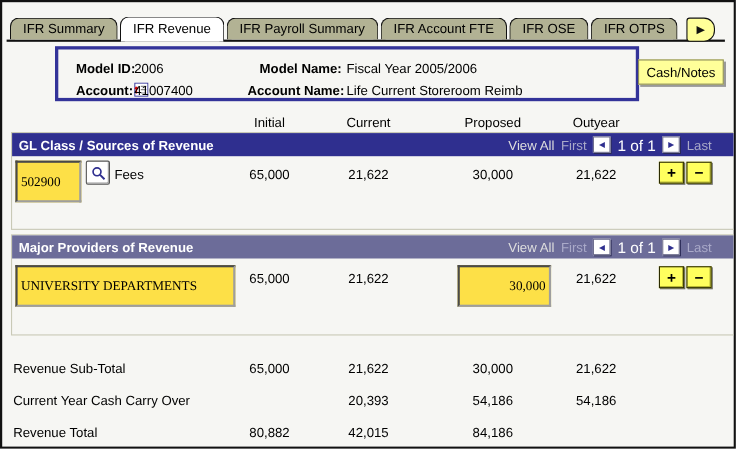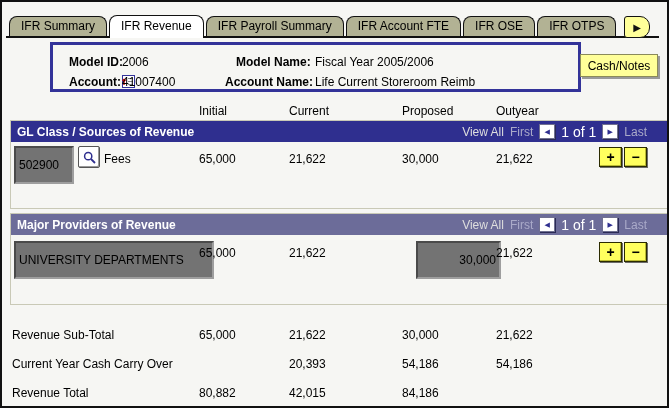--- a/index.html
+++ b/index.html
@@ -29,41 +29,41 @@
   .hdr span{position:absolute;white-space:nowrap;}
   .lbl{font-weight:bold;}
   .acct{display:flex;align-items:center;gap:2px;}
   .ybtn{
     position:absolute;background:var(--button-yellow,#ff9);border:1px solid #8a8a5a;
     box-shadow:2px 2px 0 #9a9a9a;font-family:"Liberation Sans",sans-serif;font-size:12px;
     color:#000;padding:0;cursor:pointer;
   }
   .cash{left:527px;top:9px;width:78px;height:23px;}
   
-  .colh,.num{position:absolute;width:92px;text-align:left;white-space:nowrap;}
+  .colh,.num{position:absolute;width:92px;text-align:center;white-space:nowrap;}
   .c1{left:197px;} .c2{left:287px;} .c3{left:400px;} .c4{left:494px;}
   .colh{top:102px;}
   
   .section{position:absolute;left:8px;width:658px;box-sizing:border-box;border:1px solid #c9c9b6;}
   .bar{height:21px;display:flex;align-items:center;padding:0 20px 0 6px;box-sizing:border-box;}
   .bar.gl{background:var(--gl-bar,#2f2f8f);}
   .bar.prov{background:var(--providers-bar,#6c6c99);}
   .bar-title{color:#fff;font-weight:bold;white-space:nowrap;}
   .bar-nav{margin-left:auto;display:flex;align-items:center;gap:6px;}
   .viewall{color:#dedede;cursor:pointer;}
   .navtxt{color:#aaaac9;}
   .pagetxt{color:#fff;font-size:14px;}
   .nav-btn{
     width:14px;height:13px;background:#fff;border:1px solid #707090;box-shadow:1px 1px 0 #2a2a55;
     display:flex;align-items:center;justify-content:center;font-size:7px;color:#2f2f8f;cursor:pointer;
   }
   
   .field{
-    position:absolute;box-sizing:border-box;background:#737373;border:2px inset #9e9e9e;
-    font-family:Liberation Sans, sans-serif;font-size:12px;color:#000;padding:17px 3px;
+    position:absolute;box-sizing:border-box;background:#fde047;border:2px inset #9e9e9e;
+    font-family:Liberation Serif, serif;font-size:12px;color:#000;padding:17px 3px;
   }
   .lookup{
     position:absolute;width:20px;height:20px;background:#fff;border:1px solid #555;
     border-radius:2px;box-shadow:inset -1px -1px 0 #999;display:flex;align-items:center;justify-content:center;cursor:pointer;
   }
   .pm{
     position:absolute;width:23px;height:20px;background:#ffff5e;border:1px solid #2b2b00;
     box-shadow:1px 1px 0 #6a6a6a, inset -1px -1px 0 #b9b932;
     display:flex;align-items:center;justify-content:center;
     font-weight:bold;font-size:14px;line-height:1;color:#000;cursor:pointer;padding:0;

